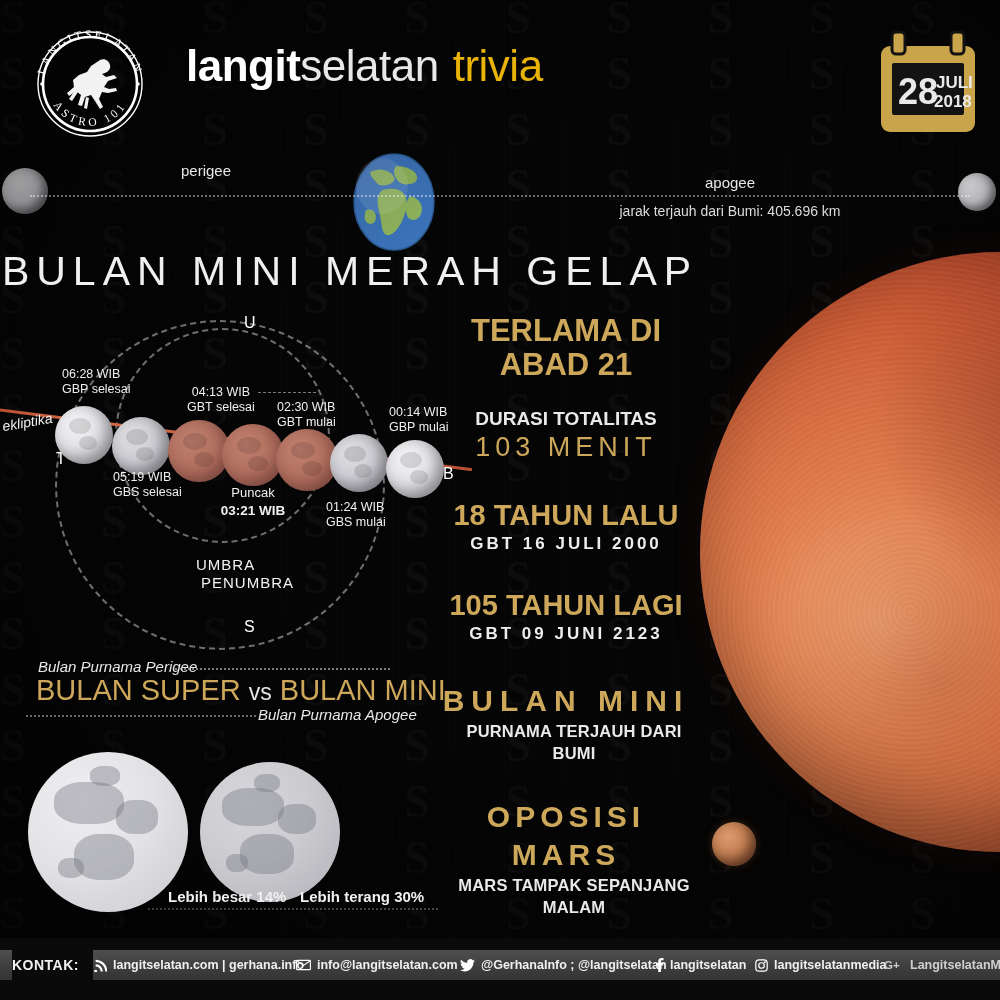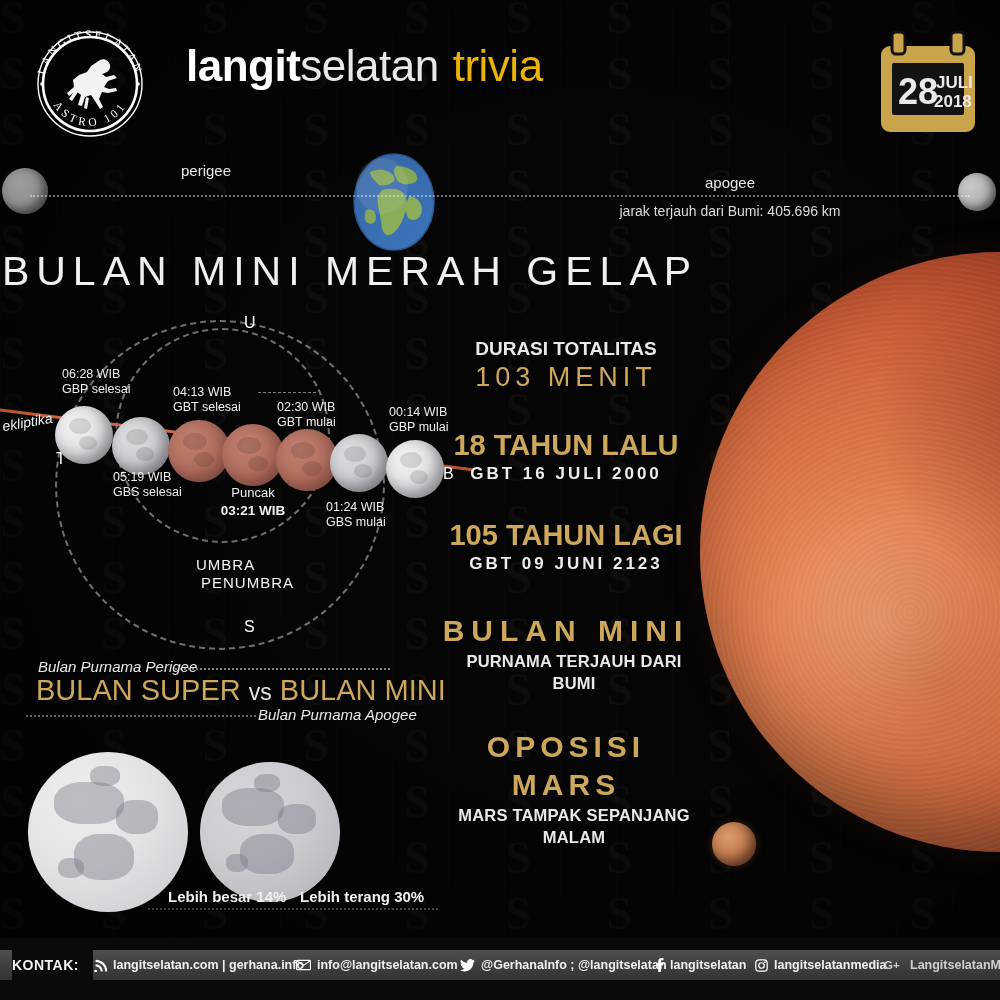--- a/index.html
+++ b/index.html
@@ -363,21 +363,21 @@
   </div>
 
   <div class="diag-label" style="left:62px; top:67px;">
     <span>06:28 WIB</span><br>
     <span>GBP selesai</span>
   </div>
   <div class="diag-label" style="left:113px; top:170px;">
     <span>05:19 WIB</span><br>
     <span>GBS selesai</span>
   </div>
-  <div class="diag-label" style="left:173px; top:85px;">
+  <div class="diag-label" style="left:187px; top:85px;text-align:center;">
     <span>04:13 WIB</span><br>
     <span>GBT selesai</span>
   </div>
   <div class="conn" style="left:258px; top:92px; width:58px;"></div>
   <div class="diag-label" style="left:277px; top:100px;">
     <span>02:30 WIB</span><br>
     <span>GBT mulai</span>
   </div>
   <div class="diag-label" style="left:326px; top:200px;">
     <span>01:24 WIB</span><br>
@@ -391,20 +391,21 @@
   <div class="diag-label" style="left:222px; top:185px; font-size:13px; text-align:center; width:62px;">Puncak</div>
   <div class="diag-label" style="left:212px; top:203px; font-size:13.5px; text-align:center; width:82px; font-weight:bold;">03:21 WIB</div>
 
   <div class="diag-cap" style="left:196px; top:224px;margin-top:32px;">UMBRA</div>
   <div class="diag-cap" style="left:201px; top:274px;">PENUMBRA</div>
 </div>
 
 <div id="stats-col">
 
   <div class="stat-block" style="margin-bottom:26px;">
+    <div class="gold-big" style="font-size:31px; margin-top:2px;">TERLAMA DI ABAD 21</div>
   </div>
 
   <div class="stat-block" style="margin-bottom:34px;">
     <div class="kicker-tight" style="font-size:19px;">DURASI TOTALITAS</div>
     <div class="gold-spaced">103 MENIT</div>
   </div>
 
   <div class="stat-block" style="margin-bottom:32px;">
     <div class="gold-big" style="margin-top:3px;">18 TAHUN LALU</div>
     <div class="white-sub" style="font-weight:bold;">GBT 16 JULI 2000</div>

